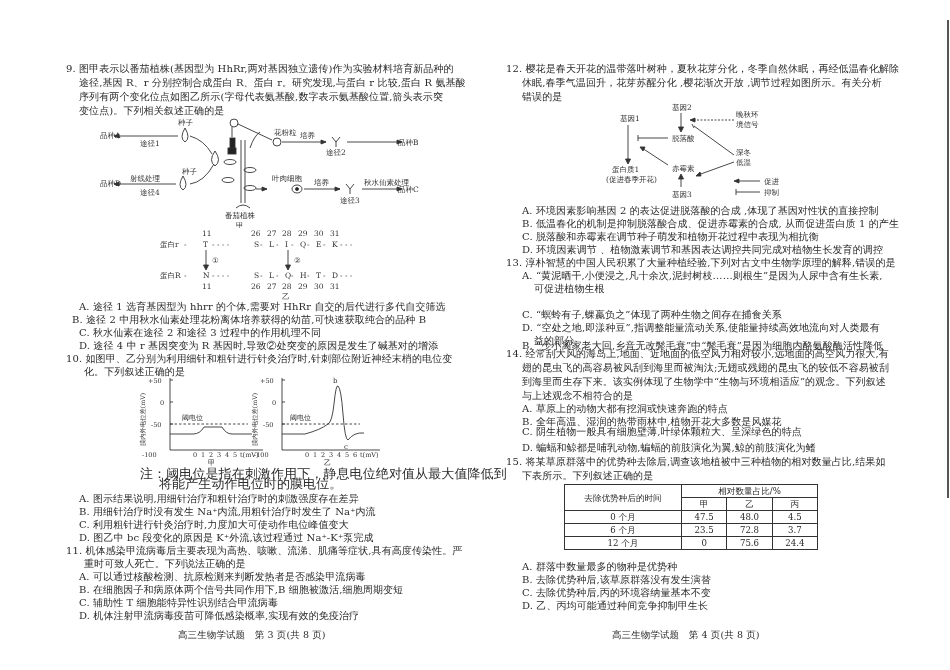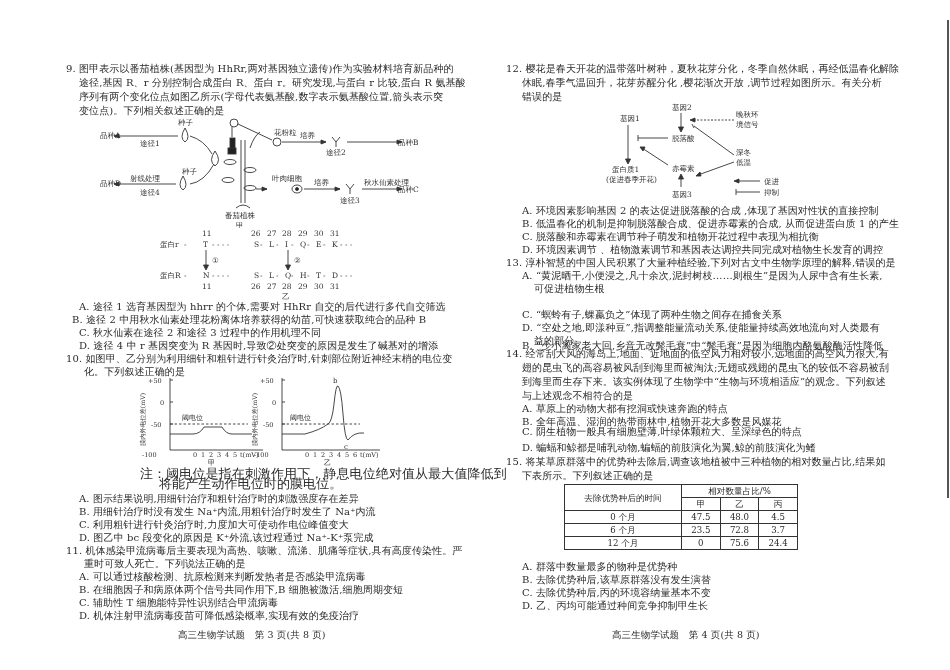--- a/index.html
+++ b/index.html
@@ -306,21 +306,21 @@
   <div class="t" style="left:44px;top:375px;">到海里而生存下来。该实例体现了生物学中“生物与环境相适应”的观念。下列叙述</div>
   <div class="t" style="left:44px;top:389px;">与上述观念不相符合的是</div>
   <div class="t" style="left:44px;top:402px;">A. 草原上的动物大都有挖洞或快速奔跑的特点</div>
   <div class="t" style="left:44px;top:415px;">B. 全年高温、湿润的热带雨林中,植物开花大多数是风媒花</div>
   <div class="t" style="left:44px;top:425px;">C. 阴生植物一般具有细胞壁薄,叶绿体颗粒大、呈深绿色的特点</div>
   <div class="t" style="left:44px;top:441px;">D. 蝙蝠和鲸都是哺乳动物,蝙蝠的前肢演化为翼,鲸的前肢演化为鳍</div>
 
   <div class="t" style="left:28px;top:455px;">15. 将某草原群落中的优势种去除后,调查该地植被中三种植物的相对数量占比,结果如</div>
   <div class="t" style="left:44px;top:469px;">下表所示。下列叙述正确的是</div>
 
-  <table class="tb" style="left:86px;top:484px;width:234px;">
+  <table class="tb" style="left:86px;top:484px;width:254px;">
     <tbody>
         <tr>
       <td rowspan="2" style="width:108px;">去除优势种后的时间</td>
       <td colspan="3">相对数量占比/%</td>
     </tr>
     <tr>
       <td>甲</td>
       <td>乙</td>
       <td>丙</td>
     </tr>

